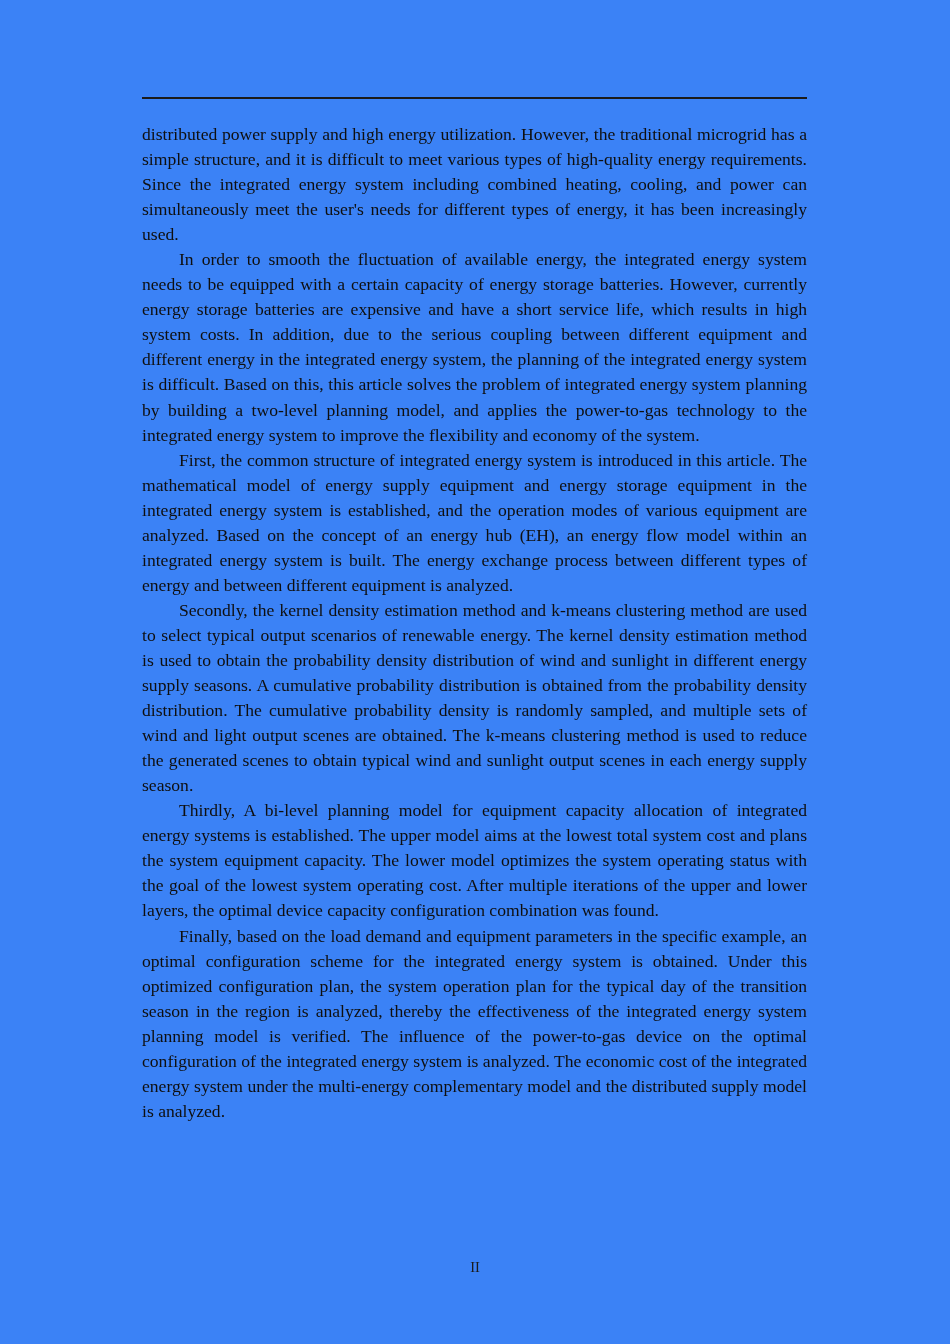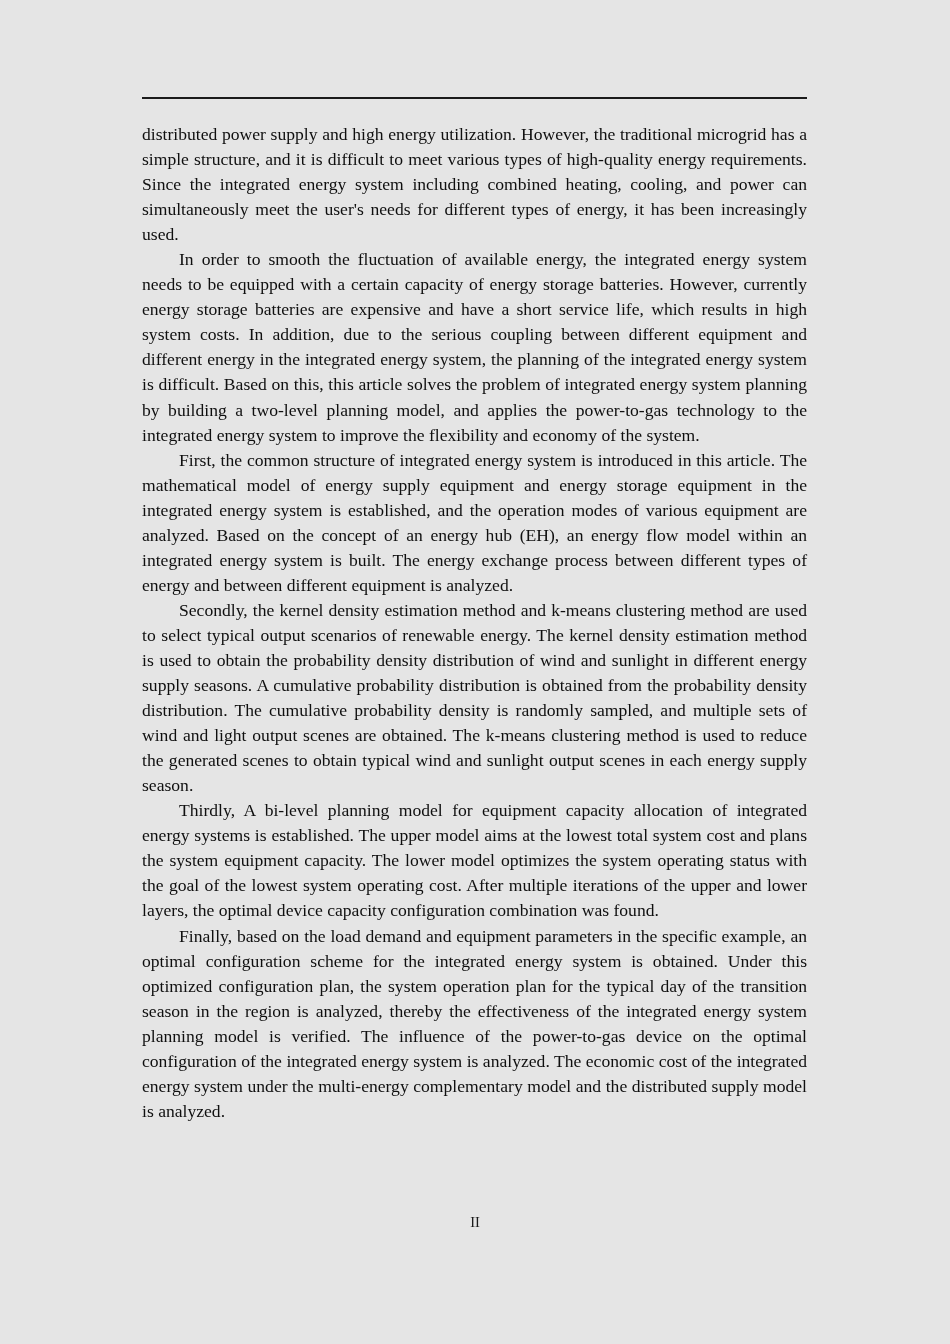--- a/index.html
+++ b/index.html
@@ -5,21 +5,21 @@
   html, body {
     margin: 0;
     padding: 0;
     background: #ffffff;
   }
   .page {
     position: relative;
     width: 950px;
     height: 1344px;
     margin: 0 auto;
-    background: #e5e5e5;
+    background: #3b82f6;
     box-sizing: border-box;
     font-family: "Liberation Serif", "DejaVu Serif", serif;
     color: #0f0f0f;
     overflow: hidden;
   }
   .header-rule {
     position: absolute;
     left: 142px;
     top: 97px;
     width: 665px;
@@ -41,21 +41,21 @@
     text-indent: 37px;
     hyphens: none;
     -webkit-hyphens: none;
   }
   .para.no-indent {
     text-indent: 0;
   }
   .footer {
     position: absolute;
     left: 0;
-    top: 1213px;
+    top: 1258px;
     width: 950px;
     text-align: center;
     font-size: 14.5px;
     line-height: 18px;
     color: #1b1b1b;
     font-family: "Liberation Serif", "DejaVu Serif", serif;
   }
 </style>
 </head>
 <body>

